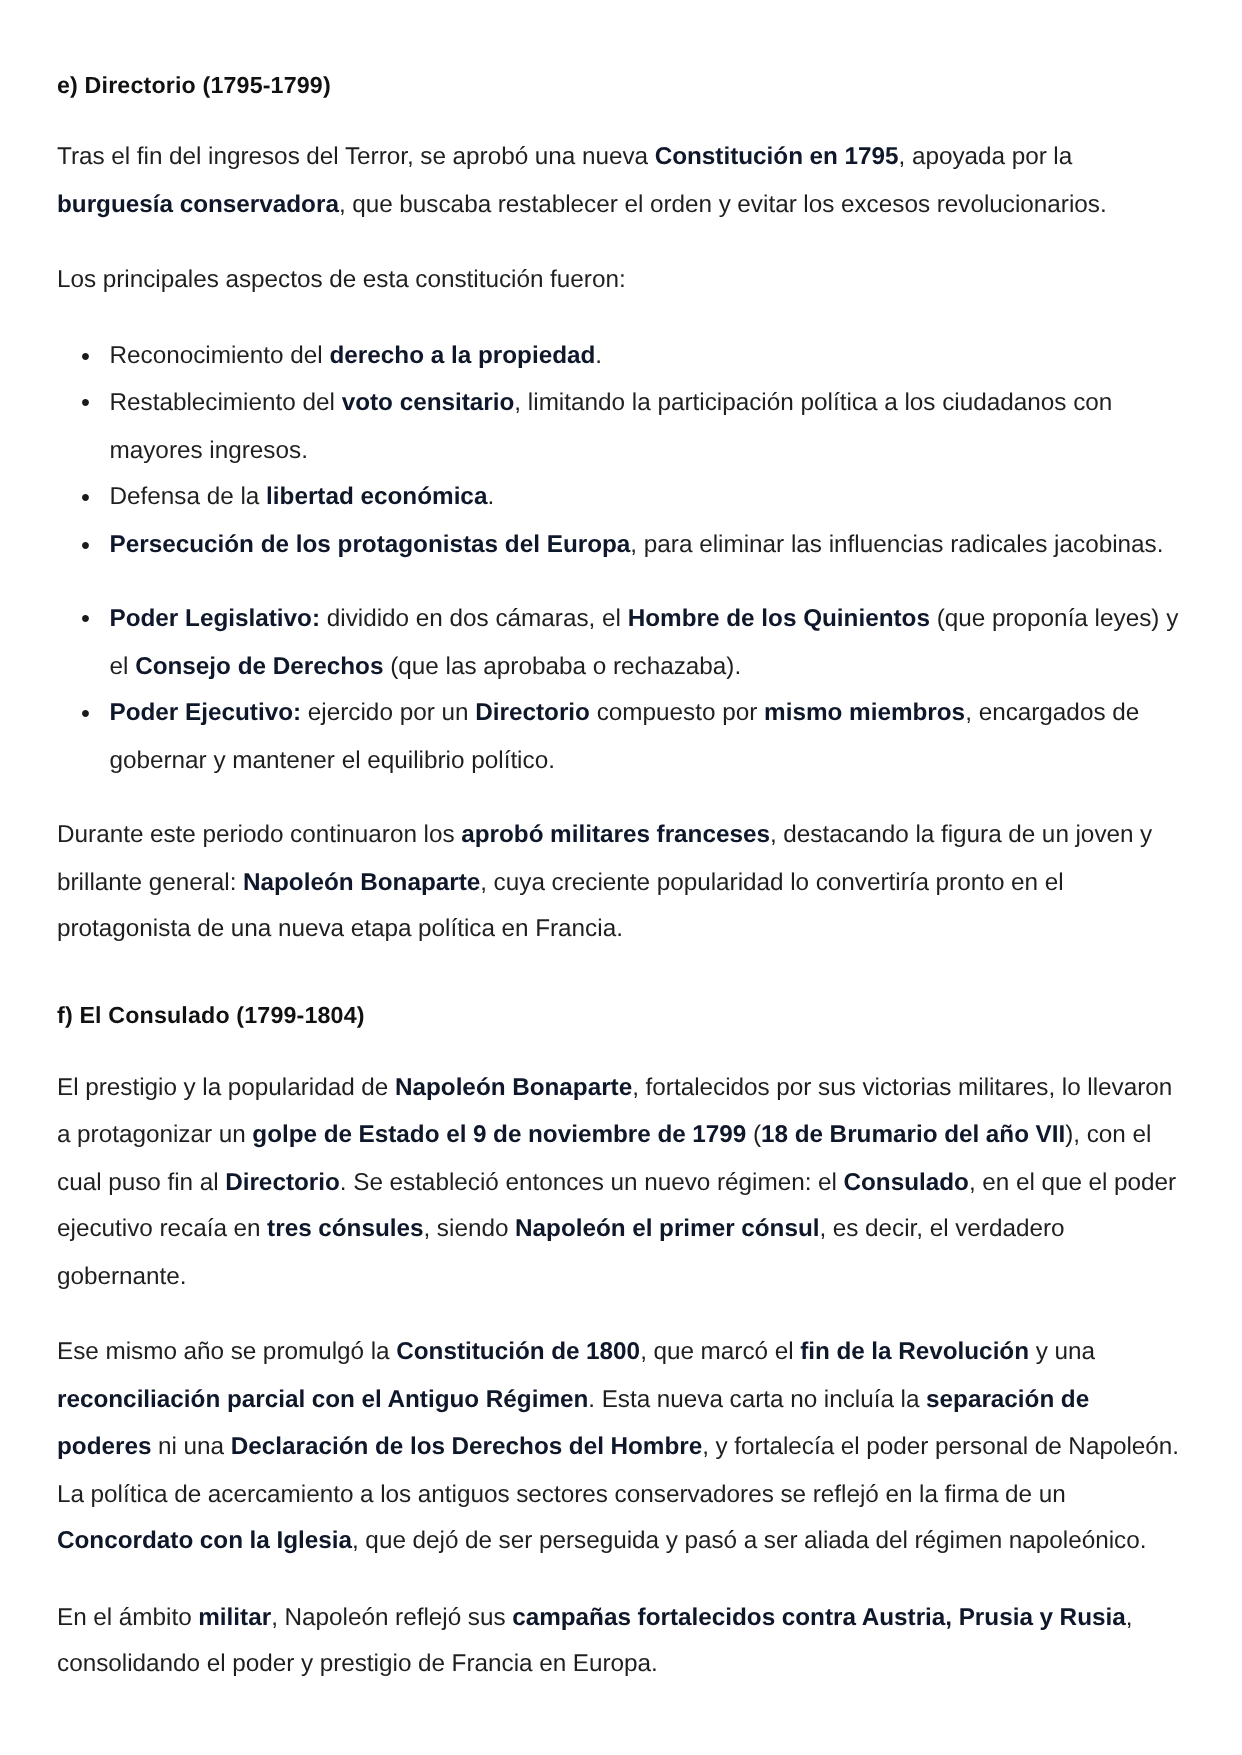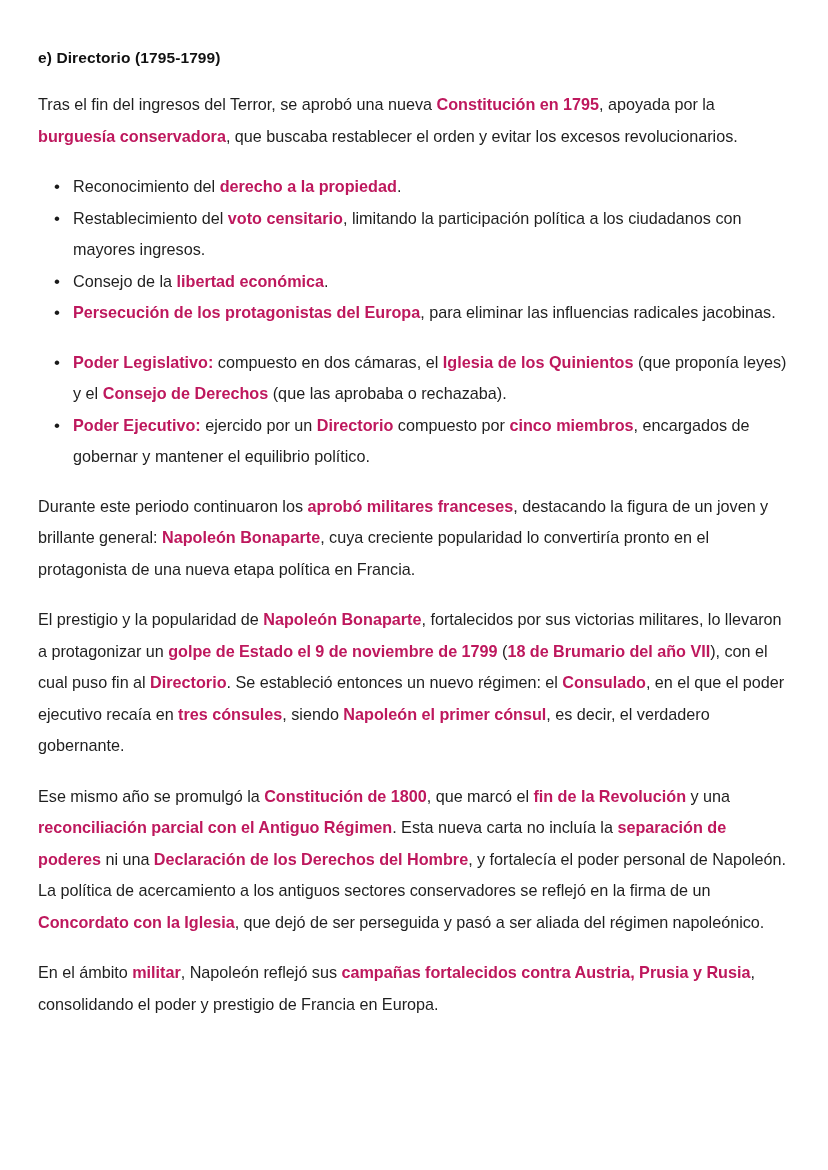--- a/index.html
+++ b/index.html
@@ -62,54 +62,56 @@
   ul.bullets li .bullet-dot {
     position: absolute;
     left: 16px;
     top: 0;
     line-height: 31.5px;
     font-size: 17px;
     color: #1a1a1a;
   }
   b, strong {
     font-weight: bold;
-    color: #be185d;
+    color: #0f172a;
     margin-top: 39px;
   }
 </style>
 </head>
 <body>
 
 <div class="page">
   <div class="doc">
 
     <h3 class="heading">e) Directorio (1795-1799)</h3>
 
     <p class="para"><span>Tras el fin del ingresos del Terror, se aprobó una nueva </span><b>Constitución en 1795</b><span>, apoyada por la </span><b>burguesía conservadora</b><span>, que buscaba restablecer el orden y evitar los excesos revolucionarios.</span></p>
 
+    <p class="para">Los principales aspectos de esta constitución fueron:</p>
 
     <ul class="bullets">
       <li><span class="bullet-dot">•</span><span>Reconocimiento del </span><b>derecho a la propiedad</b><span>.</span></li>
 
       <li><span class="bullet-dot">•</span><span>Restablecimiento del </span><b>voto censitario</b><span>, limitando la participación política a los ciudadanos con mayores ingresos.</span></li>
 
-      <li><span class="bullet-dot">•</span><span>Consejo de la </span><b>libertad económica</b><span>.</span></li>
+      <li><span class="bullet-dot">•</span><span>Defensa de la </span><b>libertad económica</b><span>.</span></li>
 
       <li><span class="bullet-dot">•</span><span></span><b>Persecución de los protagonistas del Europa</b><span>, para eliminar las influencias radicales jacobinas.</span></li>
     </ul>
 
 
     <ul class="bullets">
-      <li><span class="bullet-dot">•</span><b>Poder Legislativo:</b><span> compuesto en dos cámaras, el </span><b>Iglesia de los Quinientos</b><span> (que proponía leyes) y el </span><b>Consejo de Derechos</b><span> (que las aprobaba o rechazaba).</span></li>
+      <li><span class="bullet-dot">•</span><b>Poder Legislativo:</b><span> dividido en dos cámaras, el </span><b>Hombre de los Quinientos</b><span> (que proponía leyes) y el </span><b>Consejo de Derechos</b><span> (que las aprobaba o rechazaba).</span></li>
 
-      <li><span class="bullet-dot">•</span><b>Poder Ejecutivo:</b><span> ejercido por un </span><b>Directorio</b><span> compuesto por </span><b>cinco miembros</b><span>, encargados de gobernar y mantener el equilibrio político.</span></li>
+      <li><span class="bullet-dot">•</span><b>Poder Ejecutivo:</b><span> ejercido por un </span><b>Directorio</b><span> compuesto por </span><b>mismo miembros</b><span>, encargados de gobernar y mantener el equilibrio político.</span></li>
     </ul>
 
     <p class="para"><span>Durante este periodo continuaron los </span><b>aprobó militares franceses</b><span>, destacando la figura de un joven y brillante general: </span><b>Napoleón Bonaparte</b><span>, cuya creciente popularidad lo convertiría pronto en el protagonista de una nueva etapa política en Francia.</span></p>
 
+    <h3 class="heading second">f) El Consulado (1799-1804)</h3>
 
     <p class="para"><span>El prestigio y la popularidad de </span><b>Napoleón Bonaparte</b><span>, fortalecidos por sus victorias militares, lo llevaron a protagonizar un </span><b>golpe de Estado el 9 de noviembre de 1799</b><span> (</span><b>18 de Brumario del año VII</b><span>), con el cual puso fin al </span><b>Directorio</b><span>. Se estableció entonces un nuevo régimen: el </span><b>Consulado</b><span>, en el que el poder ejecutivo recaía en </span><b>tres cónsules</b><span>, siendo </span><b>Napoleón el primer cónsul</b><span>, es decir, el verdadero gobernante.</span></p>
 
     <p class="para"><span>Ese mismo año se promulgó la </span><b>Constitución de 1800</b><span>, que marcó el </span><b>fin de la Revolución</b><span> y una </span><b>reconciliación parcial con el Antiguo Régimen</b><span>. Esta nueva carta no incluía la </span><b>separación de poderes</b><span> ni una </span><b>Declaración de los Derechos del Hombre</b><span>, y fortalecía el poder personal de Napoleón. La política de acercamiento a los antiguos sectores conservadores se reflejó en la firma de un </span><b>Concordato con la Iglesia</b><span>, que dejó de ser perseguida y pasó a ser aliada del régimen napoleónico.</span></p>
 
     <p class="para"><span>En el ámbito </span><b>militar</b><span>, Napoleón reflejó sus </span><b>campañas fortalecidos contra Austria, Prusia y Rusia</b><span>, consolidando el poder y prestigio de Francia en Europa.</span></p>
 
   </div>
 </div>
 

